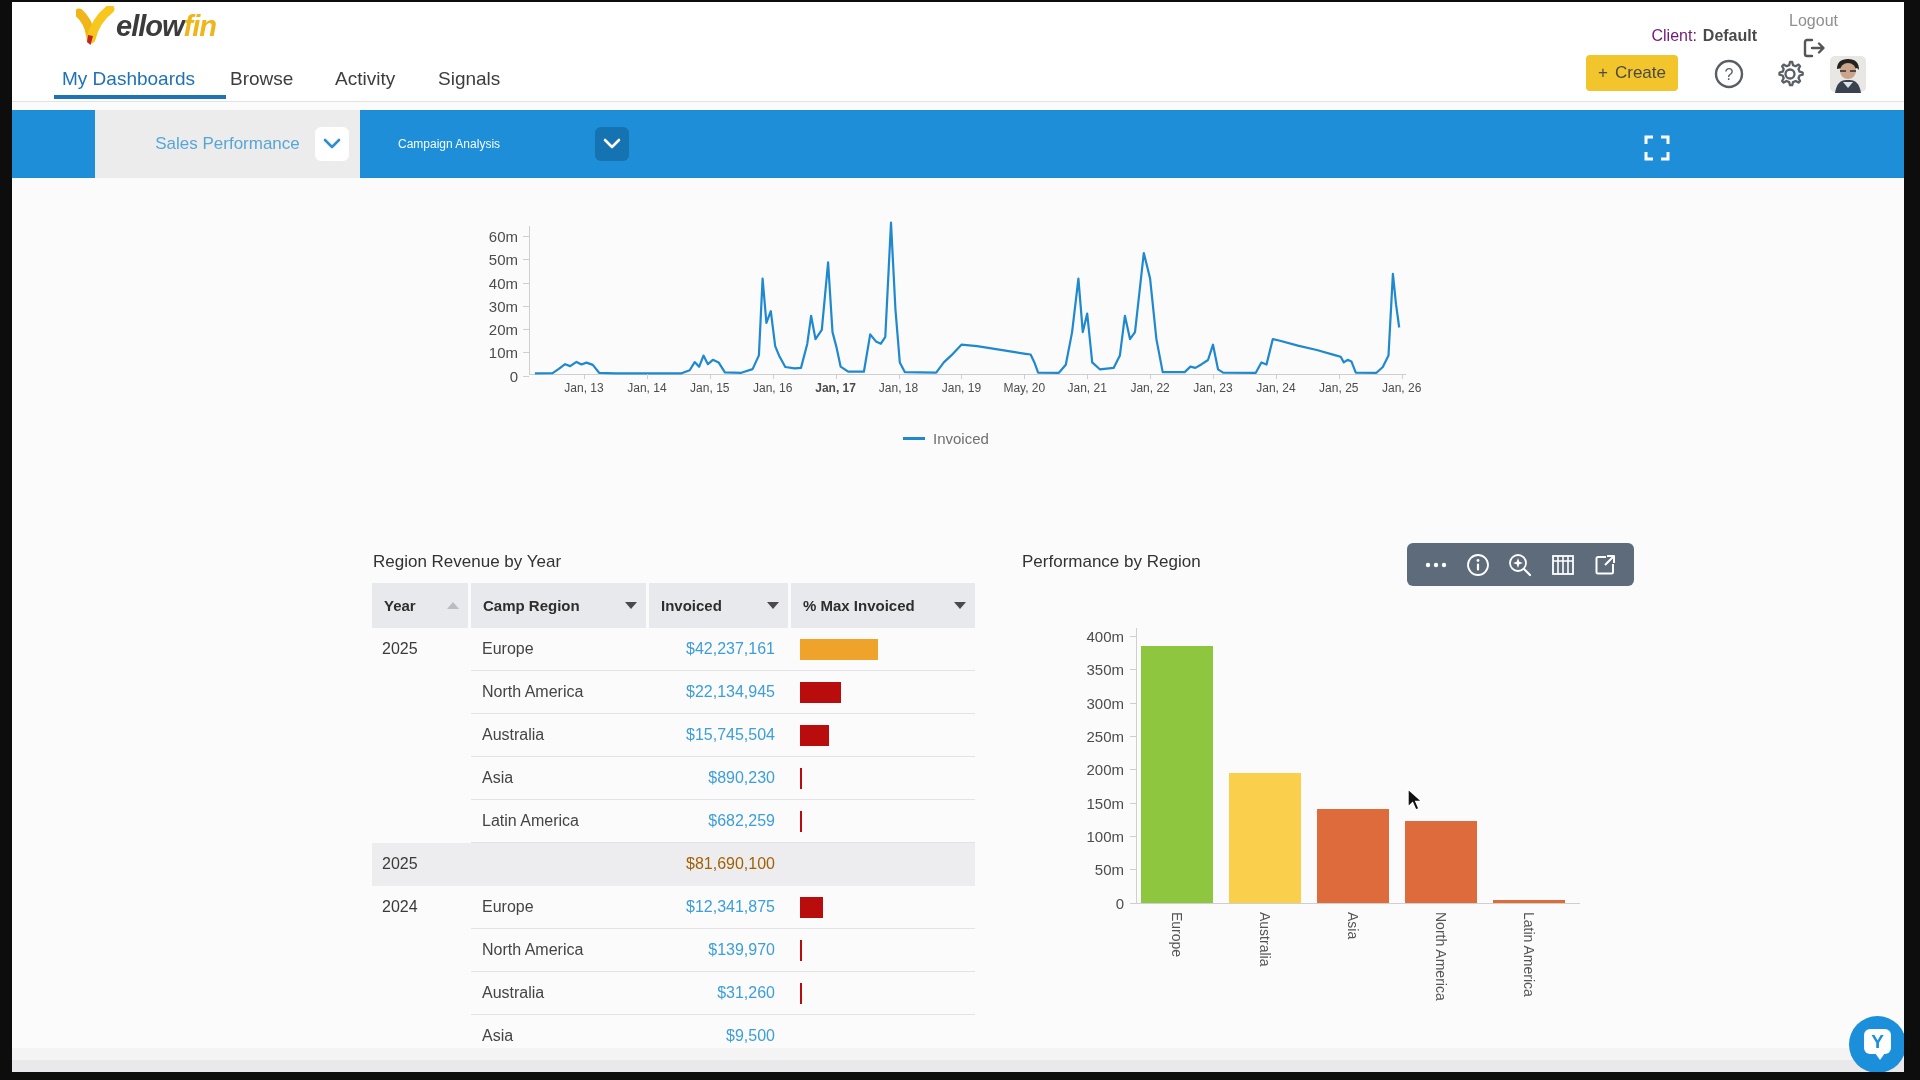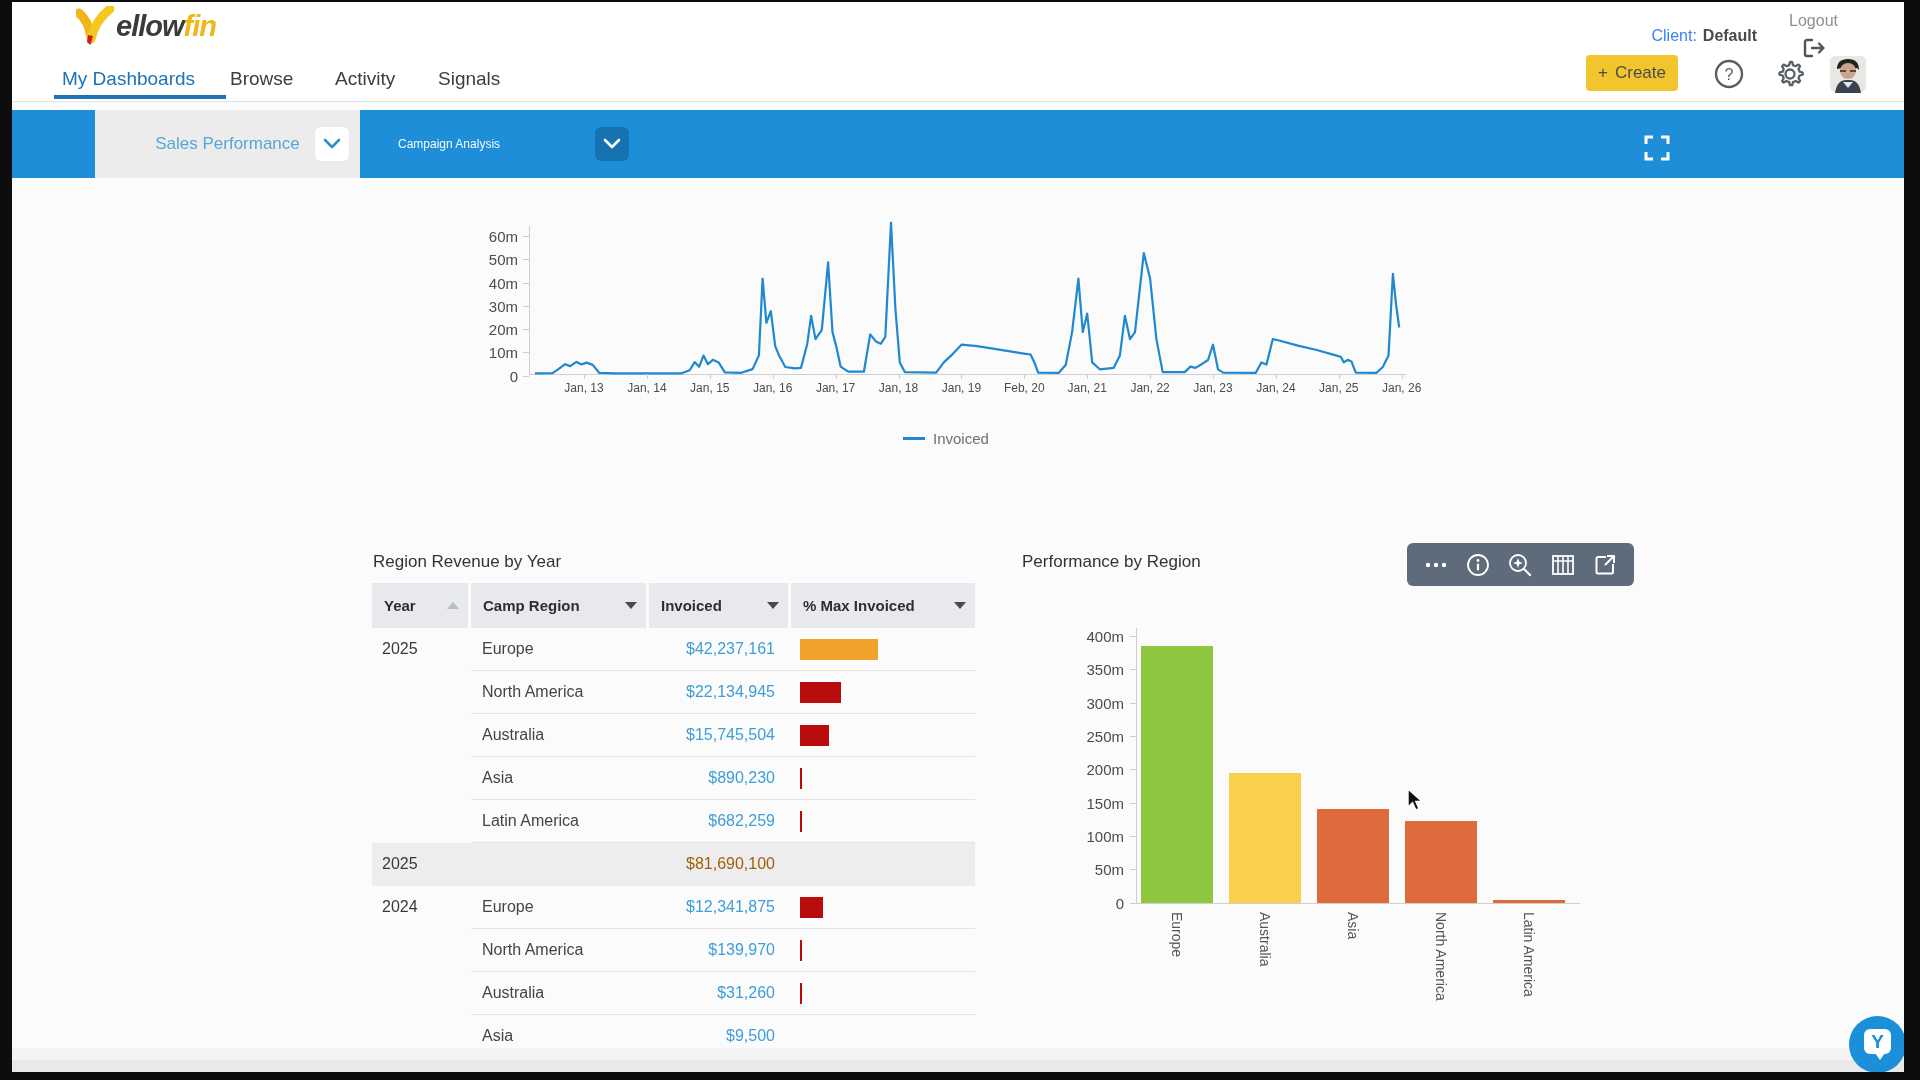--- a/index.html
+++ b/index.html
@@ -10,21 +10,21 @@
   .frame{background:#0d0d0d;z-index:60;}
   
   #header{left:12px;top:0;width:1892px;height:101px;background:#ffffff;border-bottom:1px solid #e2e2e2;}
   #logo{left:64px;top:8px;height:36px;display:flex;align-items:center;}
   #logo .l1{font-style:italic;font-weight:bold;font-size:29px;color:#3b3b3b;letter-spacing:-1px;}
   #logo .l2{font-style:italic;font-weight:bold;font-size:29px;color:#f0b519;letter-spacing:-1px;}
   .nav-item{top:62px;height:34px;display:flex;align-items:center;font-size:19px;color:#3d3d3d;cursor:pointer;}
   .nav-item.active{color:#1d72b8;}
   #nav-underline{left:42px;top:95px;width:172px;height:4px;background:#1d72b8;}
   #client-area{top:12px;right:66px;font-size:16px;display:flex;gap:6px;align-items:center;}
-  .muted{color:#3b82f6;} .semidark{color:#4a4a4a;font-weight:bold;}
+  .muted{color:#701a75;} .semidark{color:#4a4a4a;font-weight:bold;}
   #logout{display:flex;gap:7px;align-items:center;margin-left:26px;color:#8f8f8f;font-size:16px;cursor:pointer;flex-direction:column;}
   #create-btn{left:1574px;top:55px;width:92px;height:36px;background:#f2c52c;border-radius:4px;
       display:flex;align-items:center;justify-content:center;gap:7px;font-size:17px;color:#4a4a4a;cursor:pointer;}
   .hdr-icon{top:55px;width:38px;height:38px;display:flex;align-items:center;justify-content:center;cursor:pointer;}
   
   #tabbar{left:12px;top:110px;width:1892px;height:68px;background:#1e8ed9;}
   #tab-sales{left:95px;top:110px;width:265px;height:68px;background:#ececec;display:flex;align-items:center;justify-content:center;}
   #tab-sales .lbl{color:#58a6d8;font-size:17px;}
   .chev-btn{width:34px;height:34px;border-radius:6px;display:flex;align-items:center;justify-content:center;cursor:pointer;}
   #tab-sales-chev{left:315px;top:127px;background:#ffffff;}
@@ -162,24 +162,24 @@
       <div class="tick-label-y" style="left: 458px; top: 297.81px;">30m</div>
       <div class="tick-label-y" style="left: 458px; top: 321.08px;">20m</div>
       <div class="tick-label-y" style="left: 458px; top: 344.35px;">10m</div>
       <div class="tick-label-y" style="left: 458px; top: 367.62px;">0</div>
     </div>
   <div id="line-xlabels">
       <div class="tick-label-x" style="left: 549px; top: 381px;">Jan, 13</div>
       <div class="tick-label-x" style="left: 611.9px; top: 381px;">Jan, 14</div>
       <div class="tick-label-x" style="left: 674.8px; top: 381px;">Jan, 15</div>
       <div class="tick-label-x" style="left: 737.7px; top: 381px;">Jan, 16</div>
-      <div class="tick-label-x" style="left: 800.6px; top: 381px;">Jan, 17</div>
+      <div class="tick-label-x" style="left: 800.6px; top: 381px; font-weight: bold;">Jan, 17</div>
       <div class="tick-label-x" style="left: 863.5px; top: 381px;">Jan, 18</div>
       <div class="tick-label-x" style="left: 926.4px; top: 381px;">Jan, 19</div>
-      <div class="tick-label-x" style="left: 989.3px; top: 381px;">Feb, 20</div>
+      <div class="tick-label-x" style="left: 989.3px; top: 381px;">May, 20</div>
       <div class="tick-label-x" style="left: 1052.2px; top: 381px;">Jan, 21</div>
       <div class="tick-label-x" style="left: 1115.1px; top: 381px;">Jan, 22</div>
       <div class="tick-label-x" style="left: 1178px; top: 381px;">Jan, 23</div>
       <div class="tick-label-x" style="left: 1240.9px; top: 381px;">Jan, 24</div>
       <div class="tick-label-x" style="left: 1303.8px; top: 381px;">Jan, 25</div>
       <div class="tick-label-x" style="left: 1366.7px; top: 381px;">Jan, 26</div>
     </div>
   <div class="axis" style="left:529px;top:226px;width:1px;height:149px;"></div>
   <div class="axis" style="left:529px;top:374px;width:877px;height:1px;"></div>
   <svg id="line-svg" class="abs" style="left:529px;top:212px;" width="880" height="163">

